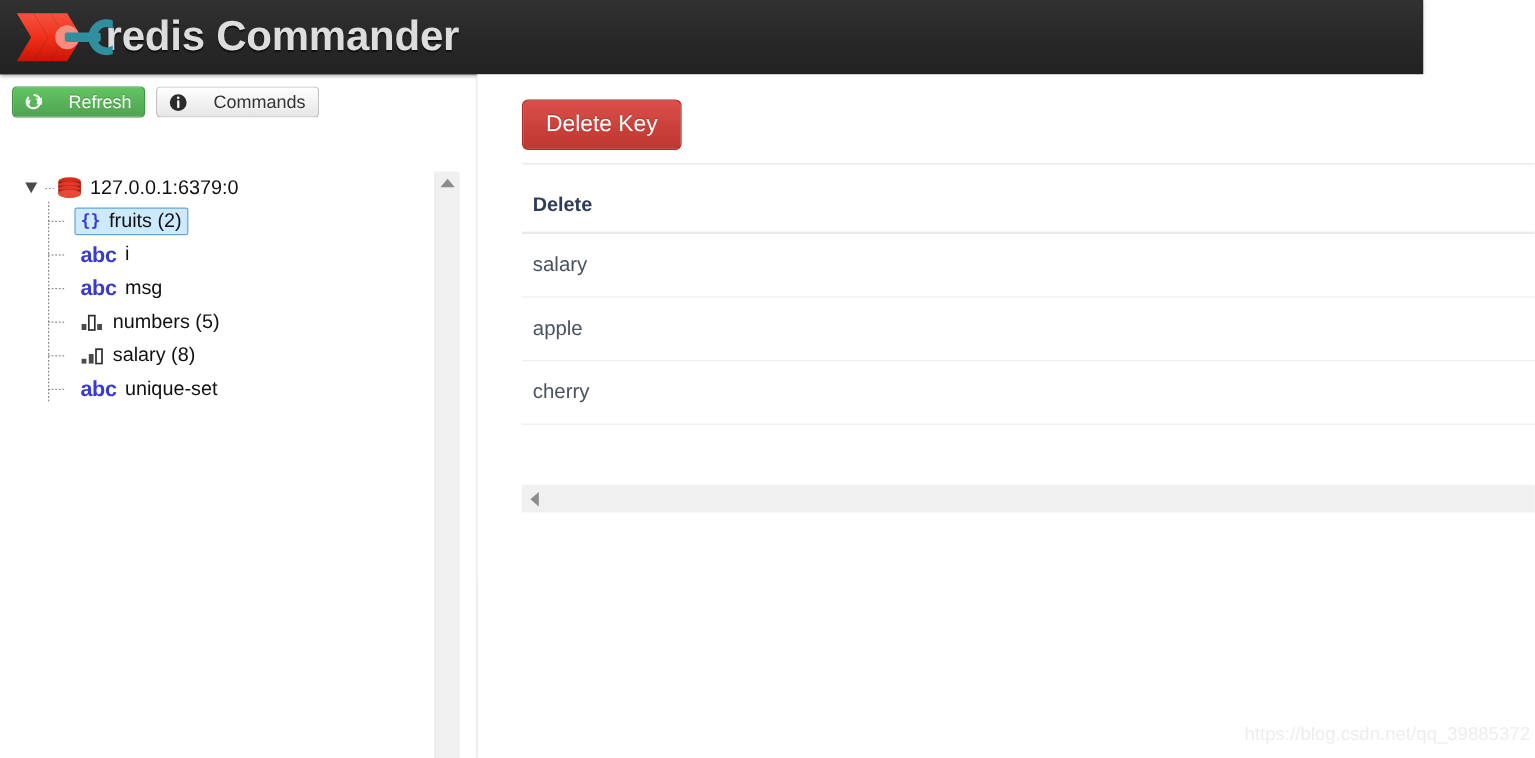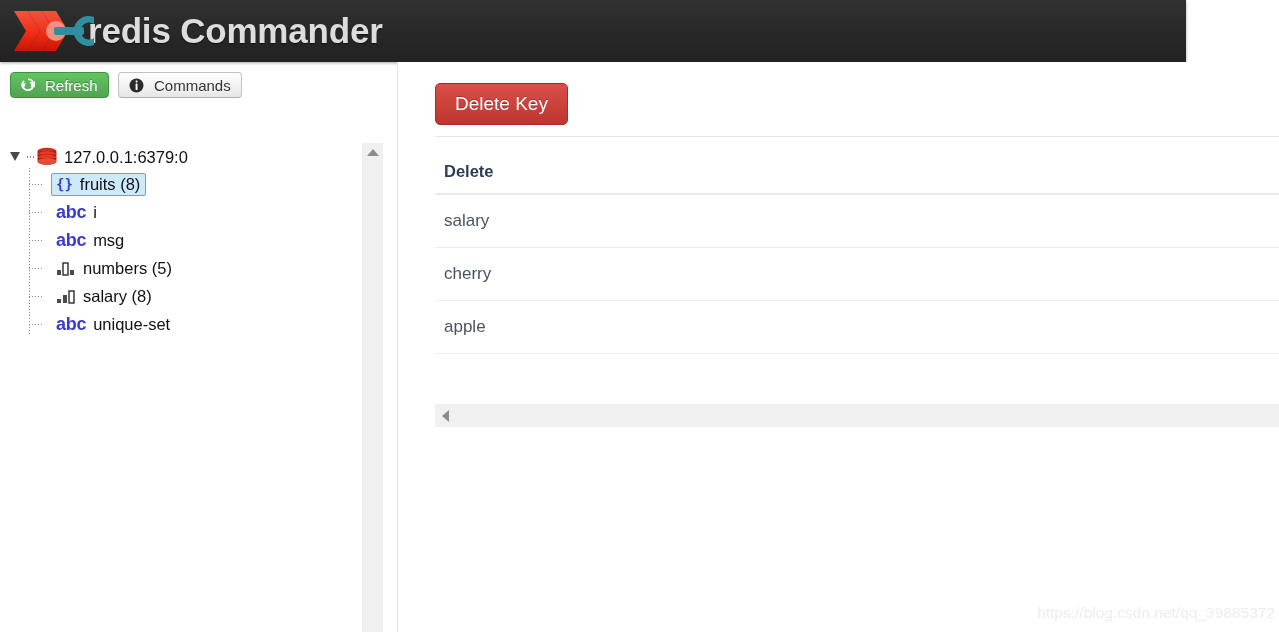--- a/index.html
+++ b/index.html
@@ -49,21 +49,21 @@
   .toolbar {
     position: absolute;
     left: 0; top: 62px;
     width: 398px;
     padding: 10px 0 0 10px;
     box-sizing: border-box;
   }
   .btn {
     display: inline-flex;
     align-items: center;
-    gap: 10px;
+    gap: 22px;
     height: 26px;
     padding: 0 10px;
     border-radius: 4px;
     font-size: 15px;
     box-sizing: border-box;
     vertical-align: top;
     cursor: pointer;
     white-space: nowrap;
     user-select: none;
   }
@@ -99,21 +99,21 @@
   .tree-panel {
     position: absolute;
     left: 0; top: 140px;
     width: 382px;
     height: 492px;
     background: #ffffff;
     overflow: hidden;
   }
   .tree {
     position: absolute;
-    left: 1px; top: 0;
+    left: 12px; top: 0;
     width: 360px;
     padding: 4px 0 0 0;
     font-size: 16px;
   }
   .tree-root {
     display: flex;
     align-items: center;
     height: 26px;
     padding-left: 8px;
     color: #1a1a1a;
@@ -387,21 +387,21 @@
         </svg>
       </span>
       <span class="node-label">127.0.0.1:6379:0</span>
     </div>
 
     <div class="tree-children">
 
       <div class="tree-node">
         <span class="node-inner selected">
           <span class="type-icon">{}</span>
-          <span class="node-label">fruits (8)</span>
+          <span class="node-label">fruits (2)</span>
         </span>
       </div>
 
       <div class="tree-node">
         <span class="node-inner">
           <span class="type-icon abc">abc</span>
           <span class="node-label">i</span>
         </span>
       </div>
 
@@ -463,24 +463,24 @@
     <thead>
       <tr>
         <th>Delete</th>
       </tr>
     </thead>
     <tbody>
       <tr>
         <td>salary</td>
       </tr>
       <tr>
-        <td>cherry</td>
+        <td>apple</td>
       </tr>
       <tr>
-        <td>apple</td>
+        <td>cherry</td>
       </tr>
     </tbody>
   </table>
 </div>
 
 <div class="h-scrollbar">
   <span class="sb-left"></span>
 </div>
 
 <div class="bottom-edge"></div>

